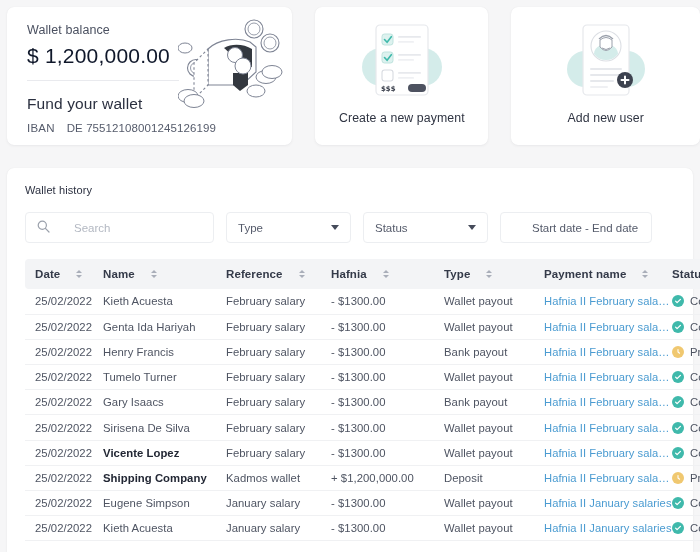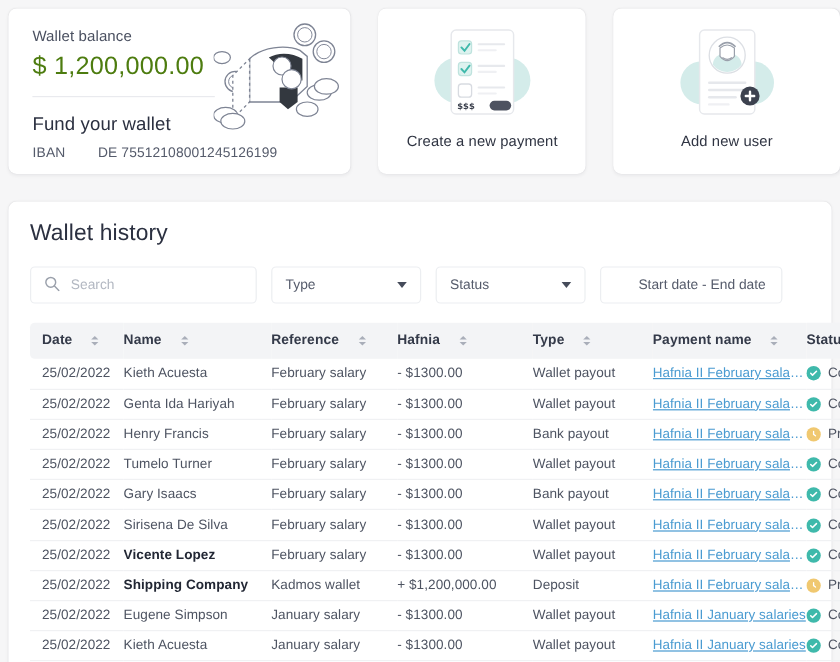--- a/index.html
+++ b/index.html
@@ -27,53 +27,53 @@
     height: 138px;
     position: relative;
   }
   .card-wallet { width: 295px; padding: 16px 20px 0 20px; }
   .card-action { width: 180px; display: flex; flex-direction: column;
                  align-items: center; justify-content: flex-start; padding-top: 12px; }
   .card-action.wide { width: 196px; }
 
   .wallet-label { font-size: 12.5px; color: #4a5060; letter-spacing: .1px; }
   .wallet-amount {
-    font-size: 21px; color: #4d7c0f; margin-top: 7px; letter-spacing: .2px;
+    font-size: 21px; color: #0f172a; margin-top: 7px; letter-spacing: .2px;
     font-weight: 400;
   }
   .wallet-rule { border: 0; border-top: 1px solid #e9eaee; margin: 12px 0 0 0; width: 152px; }
   .fund-title { font-size: 15.5px; color: #2b3040; margin-top: 14px; letter-spacing: .1px; }
-  .iban-row { margin-top: 9px; font-size: 11.5px; display: flex; gap: 27px; align-items: baseline; }
+  .iban-row { margin-top: 9px; font-size: 11.5px; display: flex; gap: 12px; align-items: baseline; }
   .iban-key { color: #555b6b; letter-spacing: .2px; }
   .iban-val { color: #555b6b; letter-spacing: .1px; }
 
   .wallet-illus { position: absolute; right: 6px; top: 8px; }
   .action-illus { height: 84px; display:flex; align-items:center; justify-content:center; }
   .action-label { font-size: 12.3px; color: #2f3442; margin-top: 8px; letter-spacing: .1px; }
 
   
   .history-card {
     position: absolute;
     left: 7px; top: 168px;
     width: 686px;
     min-height: 390px;
     background: #fff;
     border-radius: 7px 7px 0 0;
     box-shadow: 0 1px 3px rgba(20,24,40,.055), 0 0 1px rgba(20,24,40,.06);
     padding: 16px 18px 0 18px;
   }
-  .history-title { font-size: 19px; color: #2b3040; letter-spacing: .1px; }
+  .history-title { font-size: 11px; color: #2b3040; letter-spacing: .1px; }
 
   .filters { display: flex; gap: 12px; margin-top: 16px; }
   .field {
     height: 31px; border: 1px solid #eceef1; border-radius: 4px;
     background: #fff; display: flex; align-items: center;
     font-size: 11.5px; color: #6b7180; padding: 0 11px;
   }
-  .field.search { width: 189px; gap: 9px; }
+  .field.search { width: 189px; gap: 24px; }
   .field.select { width: 125px; justify-content: space-between; }
   .field.date { width: 152px; }
   .field .ph { color: #b3b8c2; }
   .caret {
     width: 0; height: 0;
     border-left: 4.5px solid transparent;
     border-right: 4.5px solid transparent;
     border-top: 5.5px solid #454b5a;
   }
   .sel-label { color: #555b6b; }
@@ -103,21 +103,21 @@
     font-size: 11.3px; color: #4e5462;
     padding: 0; height: 25.2px;
     border-bottom: 1px solid #f0f1f3;
     letter-spacing: .05px;
     vertical-align: middle;
     white-space: nowrap; overflow: hidden; text-overflow: ellipsis;
   }
   .tbl tbody td:first-child { padding-left: 10px; }
   td.c-name.bold { color: #222734; font-weight: 700; }
   td.c-pay a {
-    color: #4a9bd1; text-decoration: underline; font-size: 11.2px;
+    color: #4a9bd1; font-size: 11.2px;
     display: inline-block; max-width: 100%;
     overflow: hidden; text-overflow: ellipsis; white-space: nowrap;
     vertical-align: bottom;
   }
   .status-cell { display: flex; align-items: center; gap: 6px; }
   .st-dot {
     width: 12px; height: 12px; border-radius: 50%;
     display: inline-flex; align-items: center; justify-content: center;
     flex: 0 0 auto;
   }

